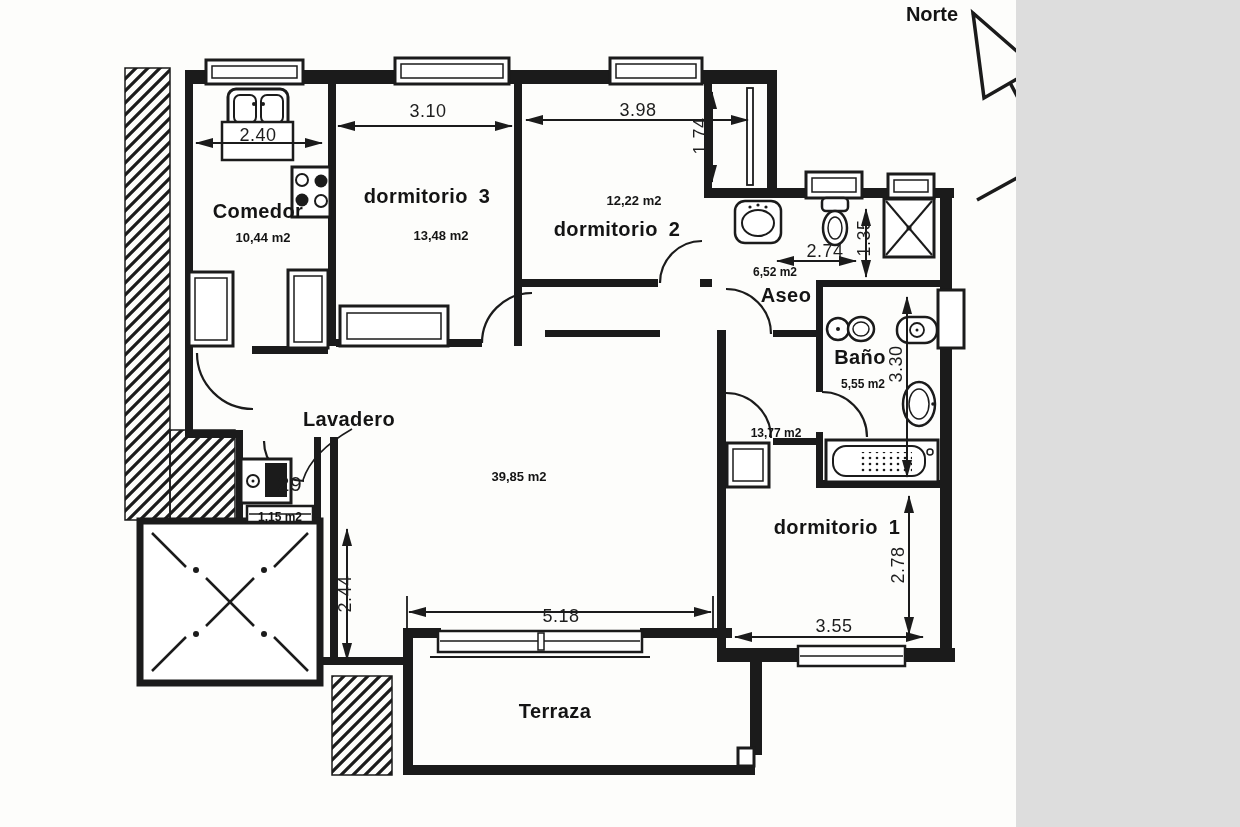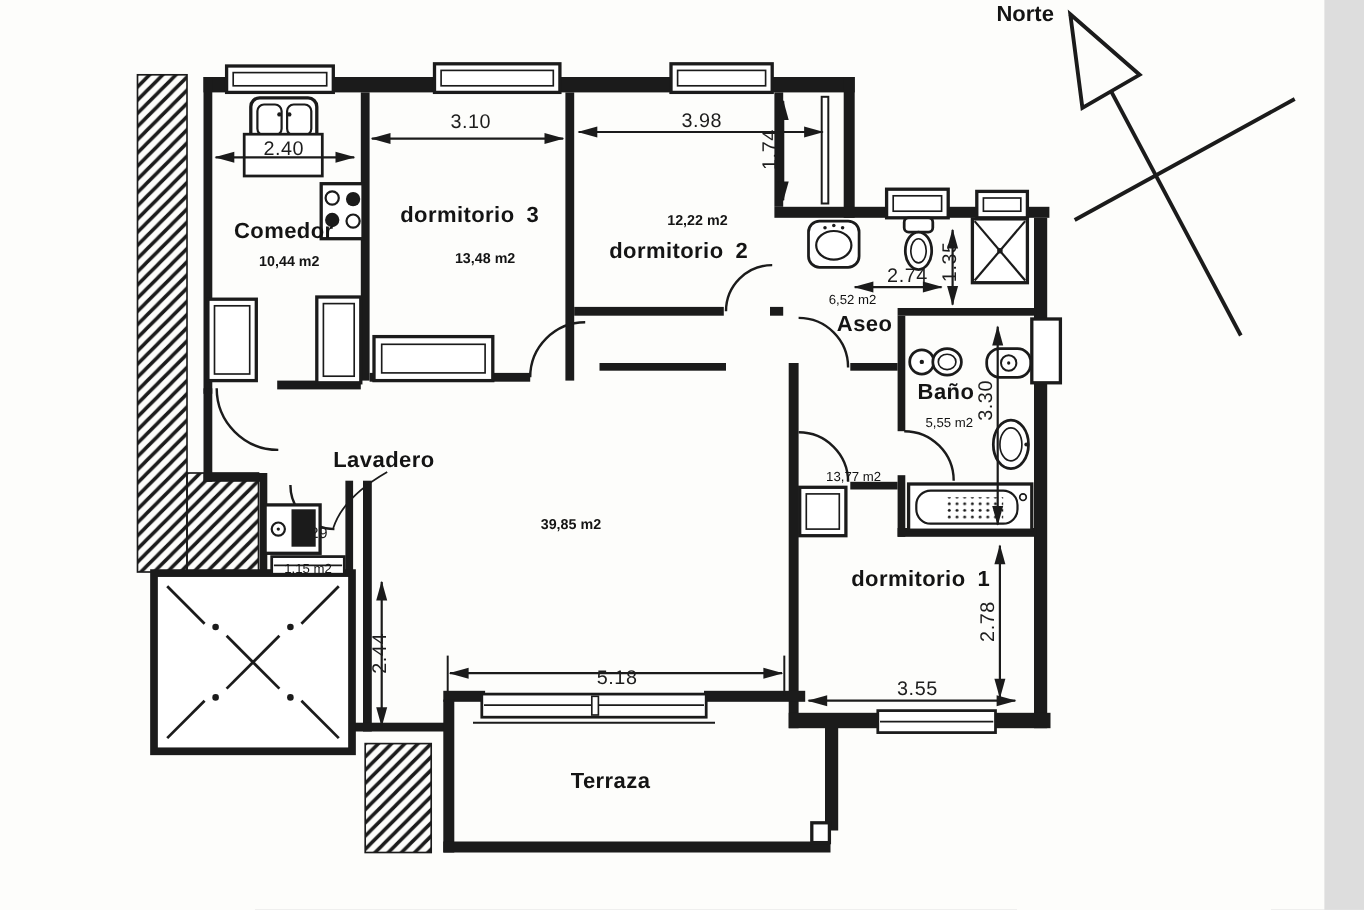--- a/index.html
+++ b/index.html
@@ -1,23 +1,23 @@
 <!DOCTYPE html>
 <html><head>
 <meta charset="utf-8">
 <style>
   html,body{margin:0;padding:0;background:#ddd;}
-  .stage{position:relative;width:1204px;height:827px;background:#fdfdfb;overflow:hidden;
+  .stage{position:relative;width:1016px;height:827px;background:#fdfdfb;overflow:hidden;
          font-family:"Liberation Sans",sans-serif;}
   svg.plan{position:absolute;left:0;top:0;width:1240px;height:827px;}
   .lbl{position:absolute;transform:translate(-50%,-50%);white-space:nowrap;color:#141414;}
   .room{font-size:20px;font-weight:700;letter-spacing:.4px;word-spacing:5px;}
   .wide{word-spacing:14px;}
   .area{font-size:13px;font-weight:700;}
-  .small{font-size:12px;font-weight:400;}
+  .small{font-size:12px;font-weight:700;}
   .dimtxt{font-size:18px;font-weight:400;color:#1d1d1d;letter-spacing:.5px;}
   .vert{transform:translate(-50%,-50%) rotate(-90deg);}
   .north{font-size:20px;font-weight:700;}
 </style>
 </head>
 <body>
 
 <div class="stage">
 
 <svg class="plan" viewBox="0 0 1240 827">
@@ -257,21 +257,21 @@
 <div class="lbl area" style="left:634px;top:200px">12,22 m2</div>
 
 <div class="lbl room" style="left:786px;top:295px">Aseo</div>
 <div class="lbl small" style="left:775px;top:272px">6,52 m2</div>
 
 <div class="lbl room" style="left:860px;top:357px">Baño</div>
 <div class="lbl small" style="left:863px;top:384px">5,55 m2</div>
 
 <div class="lbl room" style="left:349px;top:419px">Lavadero</div>
 <div class="lbl small" style="left:280px;top:517px">1,15 m2</div>
-<div class="lbl dimtxt" style="left:290px;top:484px;font-size:14px">29</div>
+<div class="lbl dimtxt" style="left:290px;top:484px;font-size:21px">29</div>
 
 <div class="lbl area" style="left:519px;top:476px">39,85 m2</div>
 
 <div class="lbl room" style="left:837px;top:527px">dormitorio 1</div>
 <div class="lbl small" style="left:776px;top:433px">13,77 m2</div>
 
 <div class="lbl room" style="left:555px;top:711px">Terraza</div>
 
 <div class="lbl dimtxt" style="left:258px;top:135px">2.40</div>
 <div class="lbl dimtxt" style="left:428px;top:111px">3.10</div>

